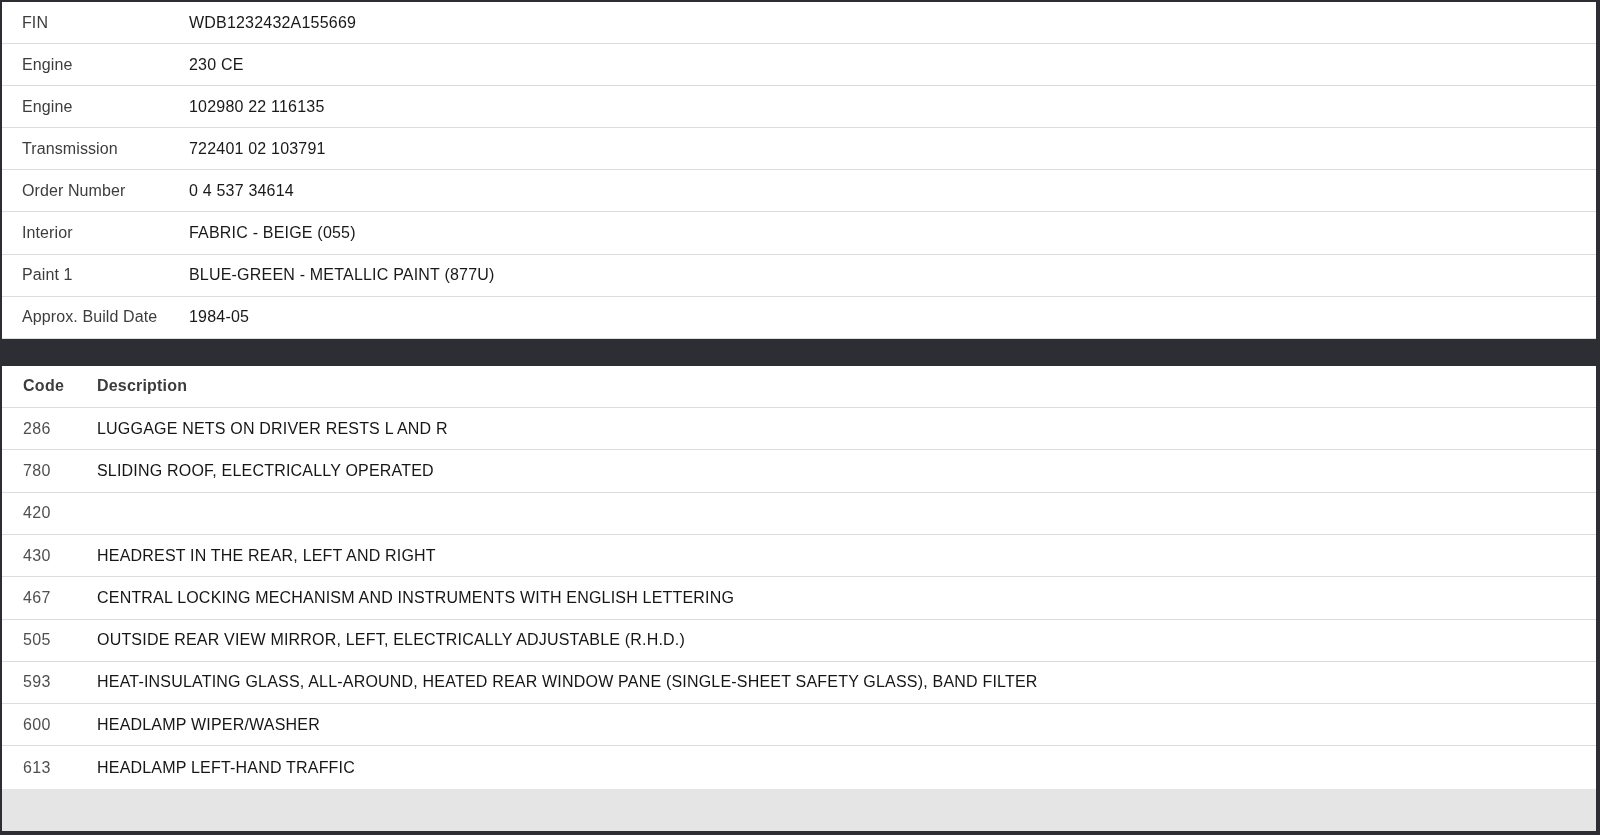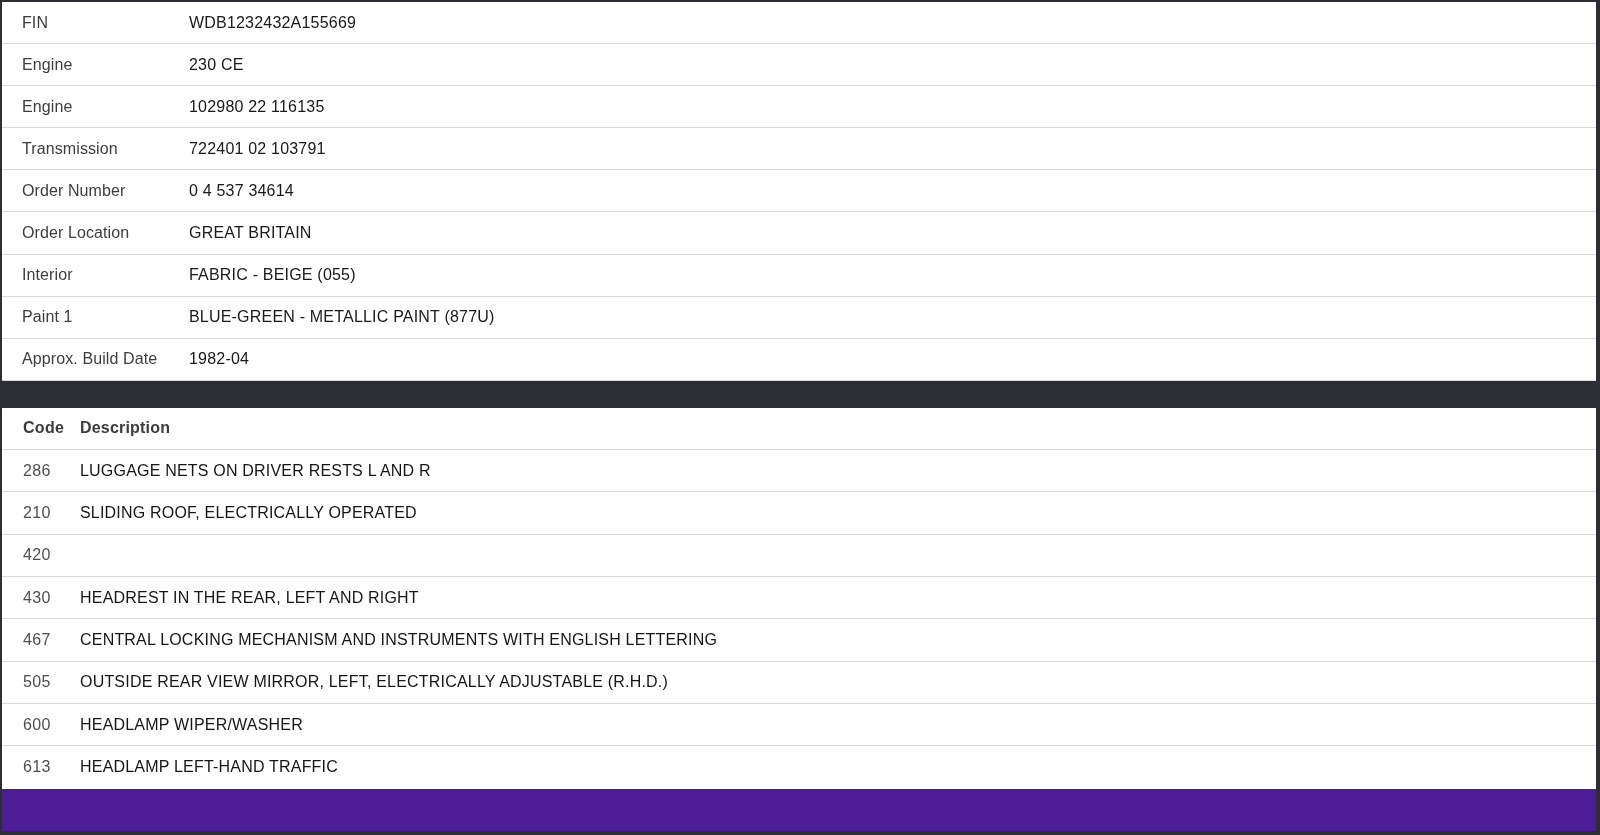--- a/index.html
+++ b/index.html
@@ -11,21 +11,21 @@
     font-size: 16px;
     -webkit-font-smoothing: antialiased;
   }
   .card {
     box-sizing: border-box;
     width: 1600px;
     height: 835px;
     border: 2px solid #2c2e34;
     border-right-width: 4px;
     border-bottom-width: 4px;
-    background: #4c1d95;
+    background: #e5e5e5;
     overflow: hidden;
   }
   
   .kv-table { }
   .kv-row {
     box-sizing: border-box;
     display: flex;
     align-items: center;
     height: 42.1px;
     border-bottom: 1px solid #dcdcdc;
@@ -49,20 +49,21 @@
     background: #2c2e34;
   }
   
   .code-row {
     box-sizing: border-box;
     display: flex;
     align-items: center;
     height: 42.3px;
     border-bottom: 1px solid #dcdcdc;
     background: #ffffff;
+    gap: 17px;
   }
   .code-row:last-child { border-bottom: none; }
   .code-cell {
     box-sizing: border-box;
     width: 78px;
     padding-left: 21px;
     color: #4f4f4f;
     letter-spacing: 0.3px;
   }
   .desc-cell {
@@ -99,68 +100,68 @@
     </div>
     <div class="kv-row">
       <div class="kv-label">Transmission</div>
       <div class="kv-value">722401 02 103791</div>
     </div>
     <div class="kv-row">
       <div class="kv-label">Order Number</div>
       <div class="kv-value">0 4 537 34614</div>
     </div>
     <div class="kv-row">
-      <div class="kv-label">Order Location</div>
-      <div class="kv-value">GREAT BRITAIN</div>
-    </div>
-    <div class="kv-row">
       <div class="kv-label">Interior</div>
       <div class="kv-value">FABRIC - BEIGE (055)</div>
     </div>
     <div class="kv-row">
       <div class="kv-label">Paint 1</div>
       <div class="kv-value">BLUE-GREEN - METALLIC PAINT (877U)</div>
     </div>
     <div class="kv-row">
       <div class="kv-label">Approx. Build Date</div>
-      <div class="kv-value">1982-04</div>
+      <div class="kv-value">1984-05</div>
     </div>
   </section>
 
   <div class="divider-band"></div>
 
   <section>
     <div class="code-row header">
       <div class="code-cell">Code</div>
       <div class="desc-cell">Description</div>
     </div>
     <div class="code-row">
       <div class="code-cell">286</div>
       <div class="desc-cell">LUGGAGE NETS ON DRIVER RESTS L AND R</div>
     </div>
     <div class="code-row">
-      <div class="code-cell">210</div>
+      <div class="code-cell">780</div>
       <div class="desc-cell">SLIDING ROOF, ELECTRICALLY OPERATED</div>
     </div>
     <div class="code-row">
       <div class="code-cell">420</div>
     </div>
     <div class="code-row">
       <div class="code-cell">430</div>
       <div class="desc-cell">HEADREST IN THE REAR, LEFT AND RIGHT</div>
     </div>
     <div class="code-row">
       <div class="code-cell">467</div>
       <div class="desc-cell">CENTRAL LOCKING MECHANISM AND INSTRUMENTS WITH ENGLISH LETTERING</div>
     </div>
     <div class="code-row">
       <div class="code-cell">505</div>
       <div class="desc-cell">OUTSIDE REAR VIEW MIRROR, LEFT, ELECTRICALLY ADJUSTABLE (R.H.D.)</div>
     </div>
     <div class="code-row">
+      <div class="code-cell">593</div>
+      <div class="desc-cell">HEAT-INSULATING GLASS, ALL-AROUND, HEATED REAR WINDOW PANE (SINGLE-SHEET SAFETY GLASS), BAND FILTER</div>
+    </div>
+    <div class="code-row">
       <div class="code-cell">600</div>
       <div class="desc-cell">HEADLAMP WIPER/WASHER</div>
     </div>
     <div class="code-row">
       <div class="code-cell">613</div>
       <div class="desc-cell">HEADLAMP LEFT-HAND TRAFFIC</div>
     </div>
   </section>
 
 </div>

